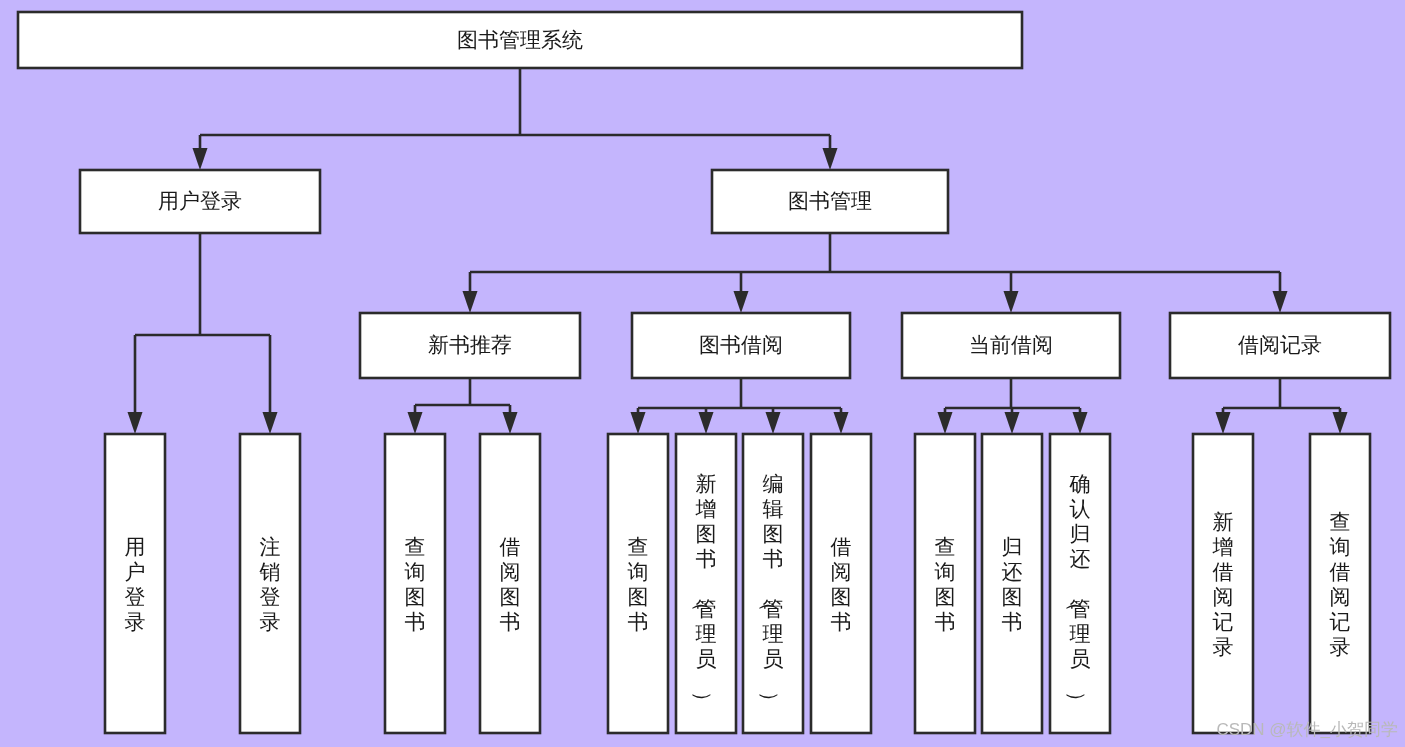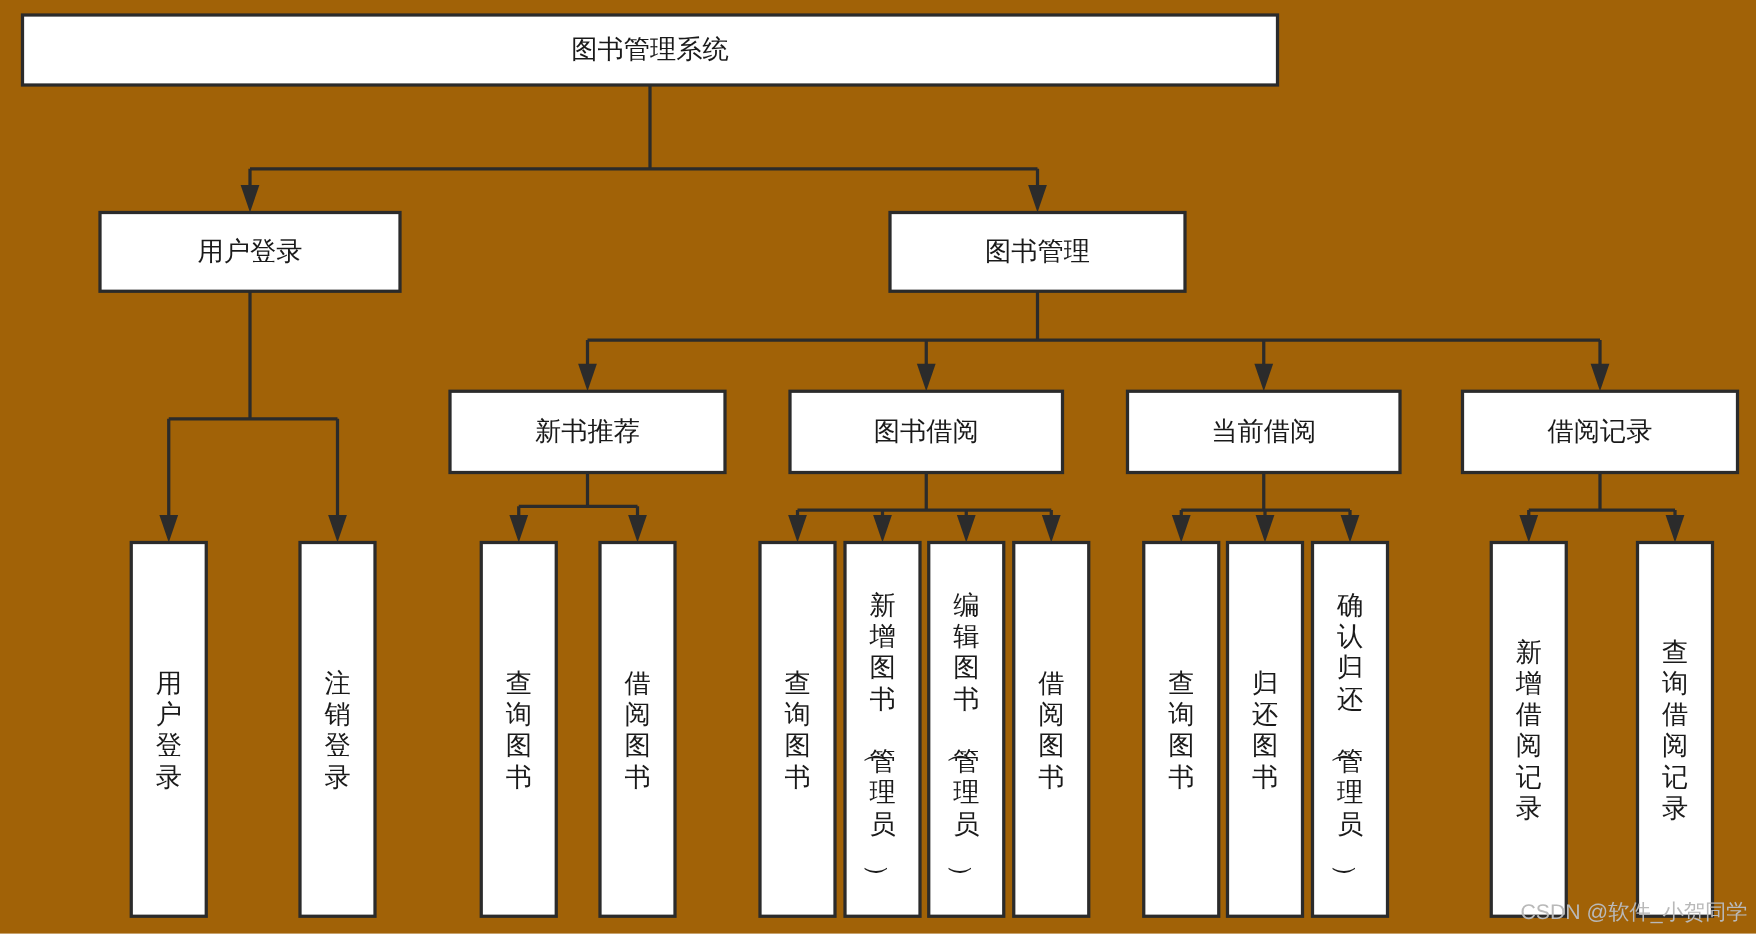--- a/index.html
+++ b/index.html
@@ -7,21 +7,21 @@
     padding: 0;
     background: #ffffff;
   }
   body {
     font-family: "Liberation Sans", "DejaVu Sans", sans-serif;
   }
   #diagram-root {
     position: relative;
     width: 1405px;
     height: 747px;
-    background: #a16207;
+    background: #c4b5fd;
     overflow: hidden;
   }
   svg#flow-svg {
     position: absolute;
     left: 0;
     top: 0;
     width: 1405px;
     height: 747px;
   }
   .node-box {

